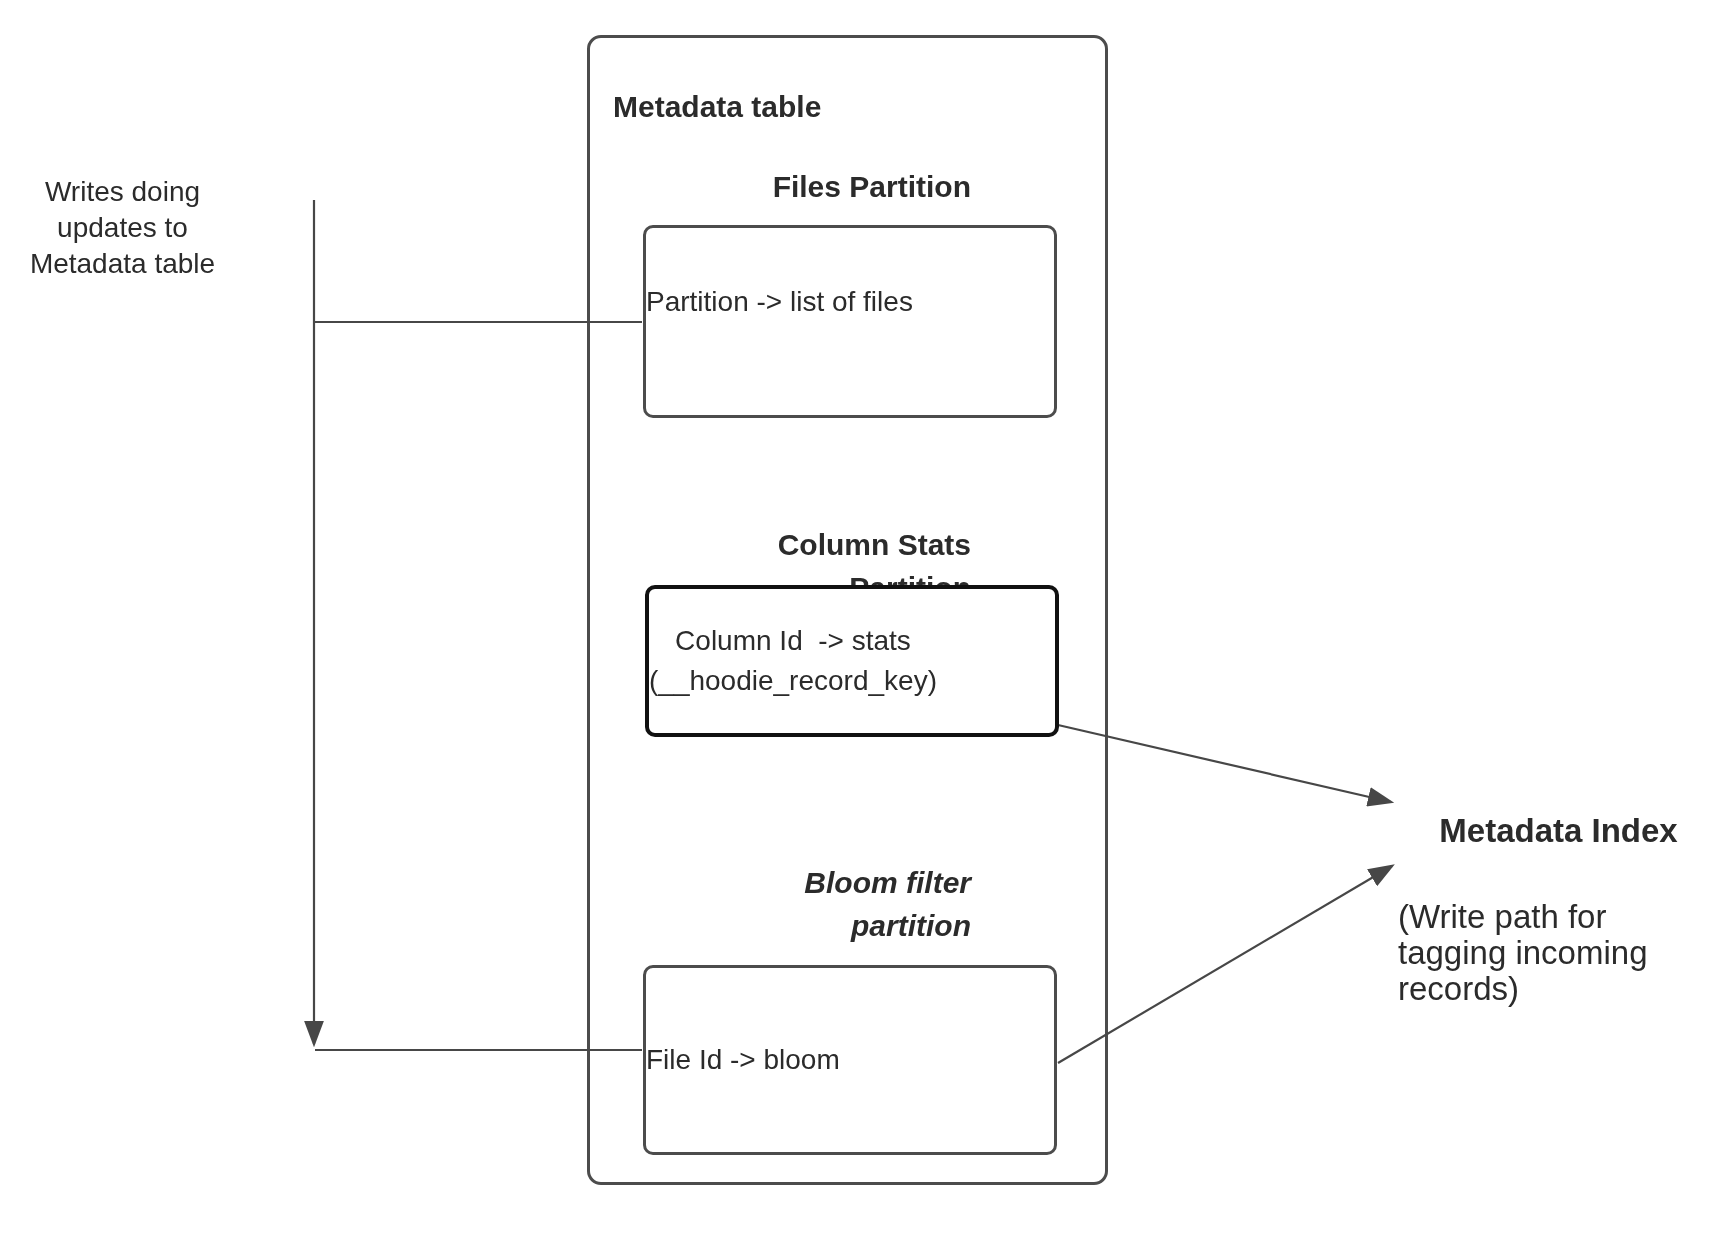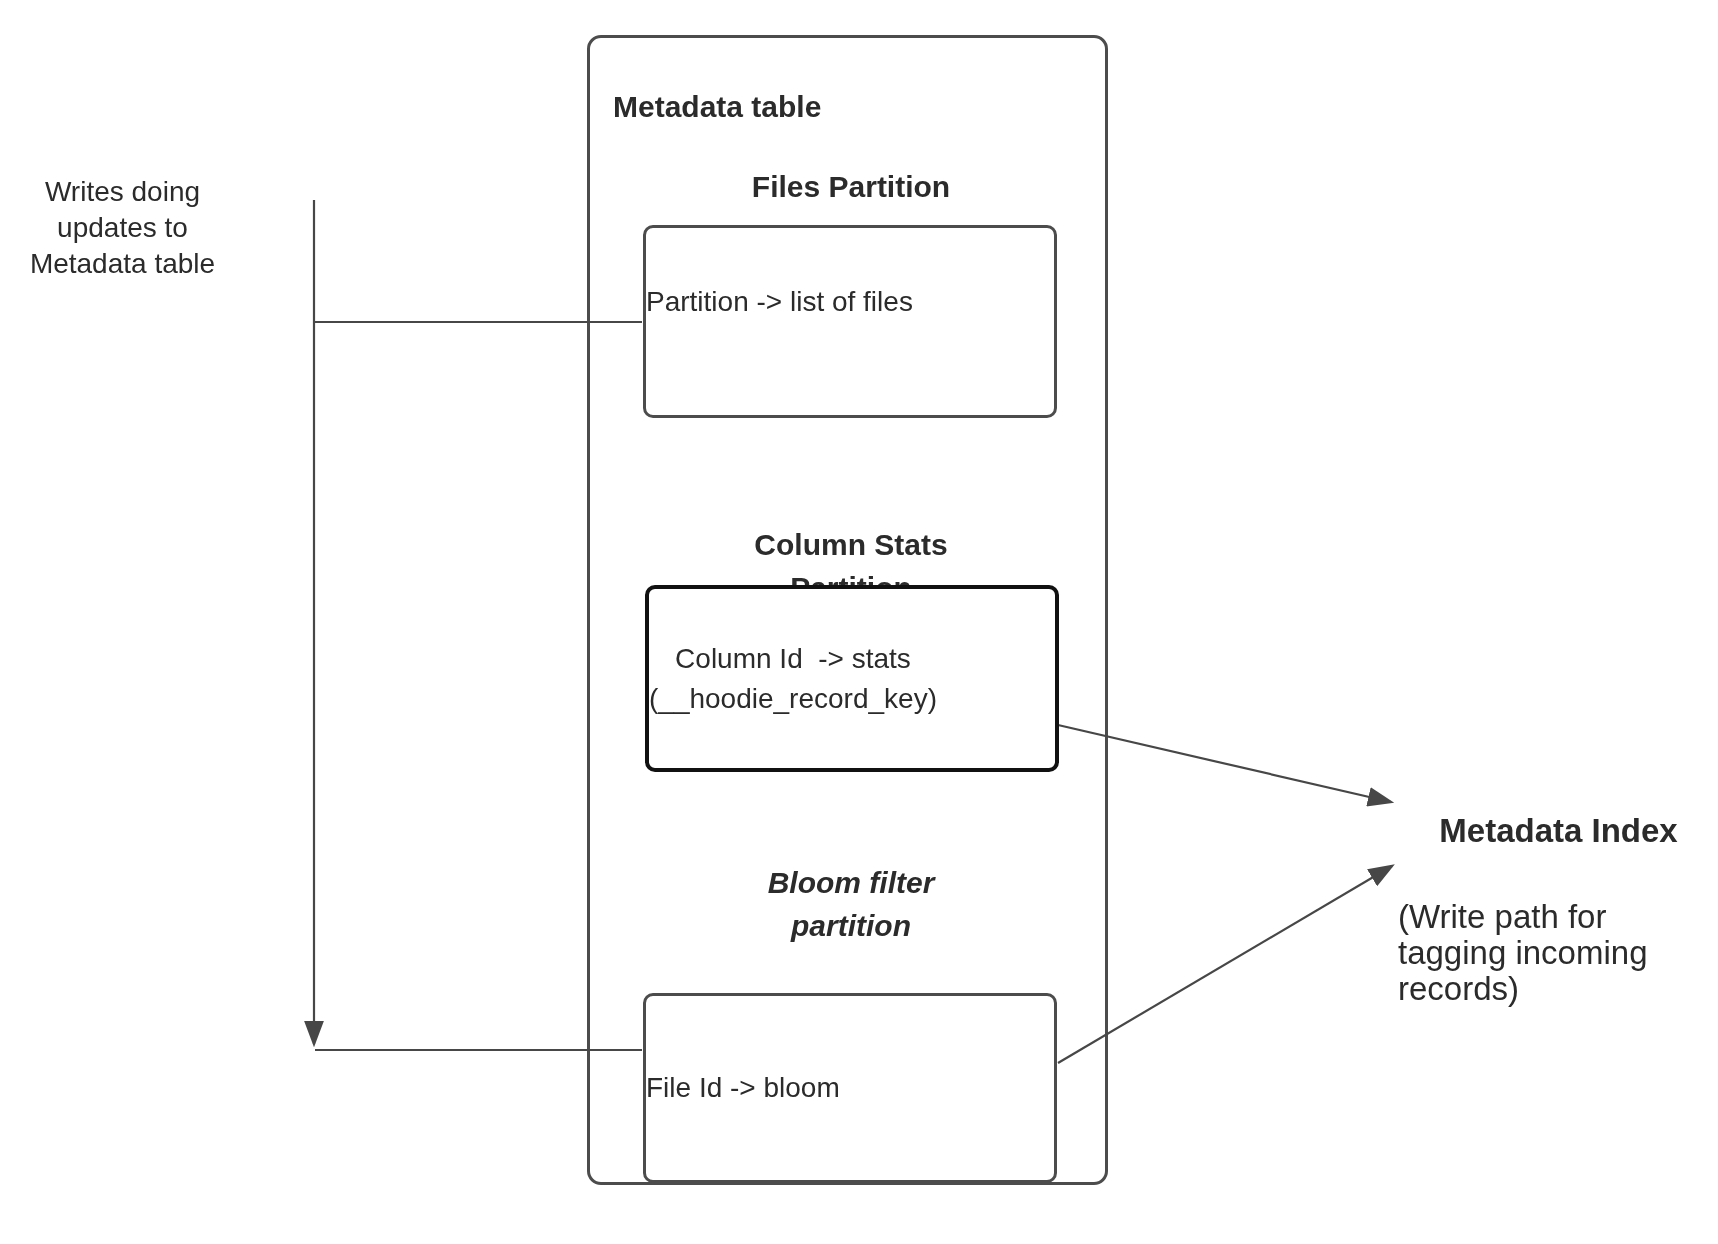--- a/index.html
+++ b/index.html
@@ -26,30 +26,30 @@
     position:absolute;left:587px;top:35px;width:521px;height:1150px;
     border:3px solid var(--stroke-gray);border-radius:14px;background:transparent;
   }
   .inner-box{
     position:absolute;background:#ffffff;
     border:3px solid var(--stroke-gray);border-radius:10px;
     display:flex;align-items:center;
     font-size:28px;line-height:40px;text-align:center;color:var(--text);
   }
   .files-box{left:643px;top:225px;width:414px;height:193px;align-items:flex-start;padding-top:54px;}
-  .stats-box{left:645px;top:585px;width:414px;height:187px;border:4px solid var(--stroke-dark);}
-  .bloom-box{left:643px;top:965px;width:414px;height:190px;margin-top:28px;}
+  .stats-box{left:645px;top:585px;width:414px;height:152px;border:4px solid var(--stroke-dark);}
+  .bloom-box{left:643px;top:965px;width:414px;height:190px;}
   .pre{white-space:pre-wrap;}
 
   .table-title{
     position:absolute;left:613px;top:90px;
     font-size:30px;font-weight:700;line-height:34px;
   }
   .heading{
-    position:absolute;width:240px;text-align:center;
+    position:absolute;width:240px;text-align:right;
     font-size:30px;font-weight:700;line-height:43px;white-space:pre-line;
   }
   .heading-files{left:731px;top:165px;}
   .heading-stats{left:731px;top:476px;margin-top:47px;}
   .heading-bloom{left:731px;top:861px;font-style:italic;}
 
   .writes-note{
     position:absolute;left:0px;top:174px;width:245px;
     font-size:28px;line-height:36px;text-align:center;white-space:pre-line;
   }

